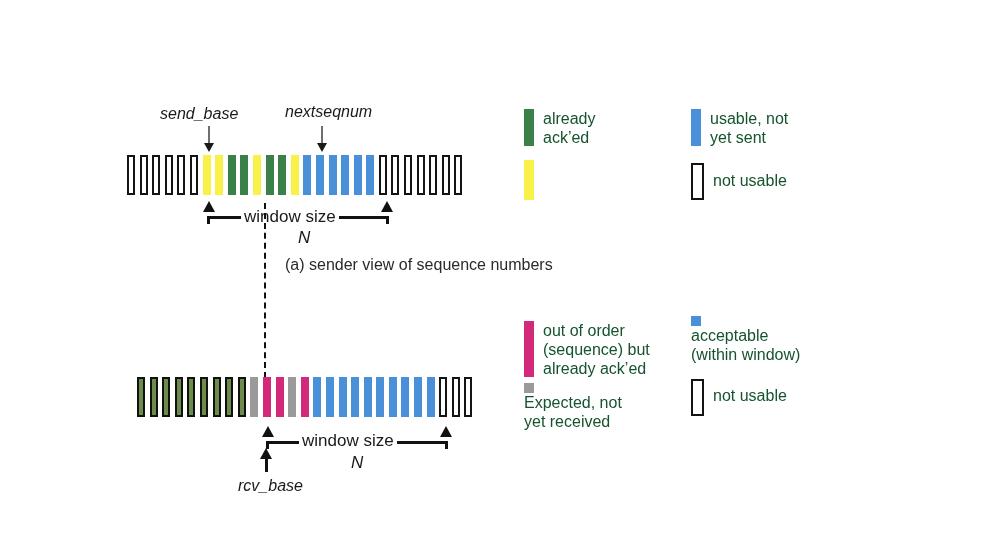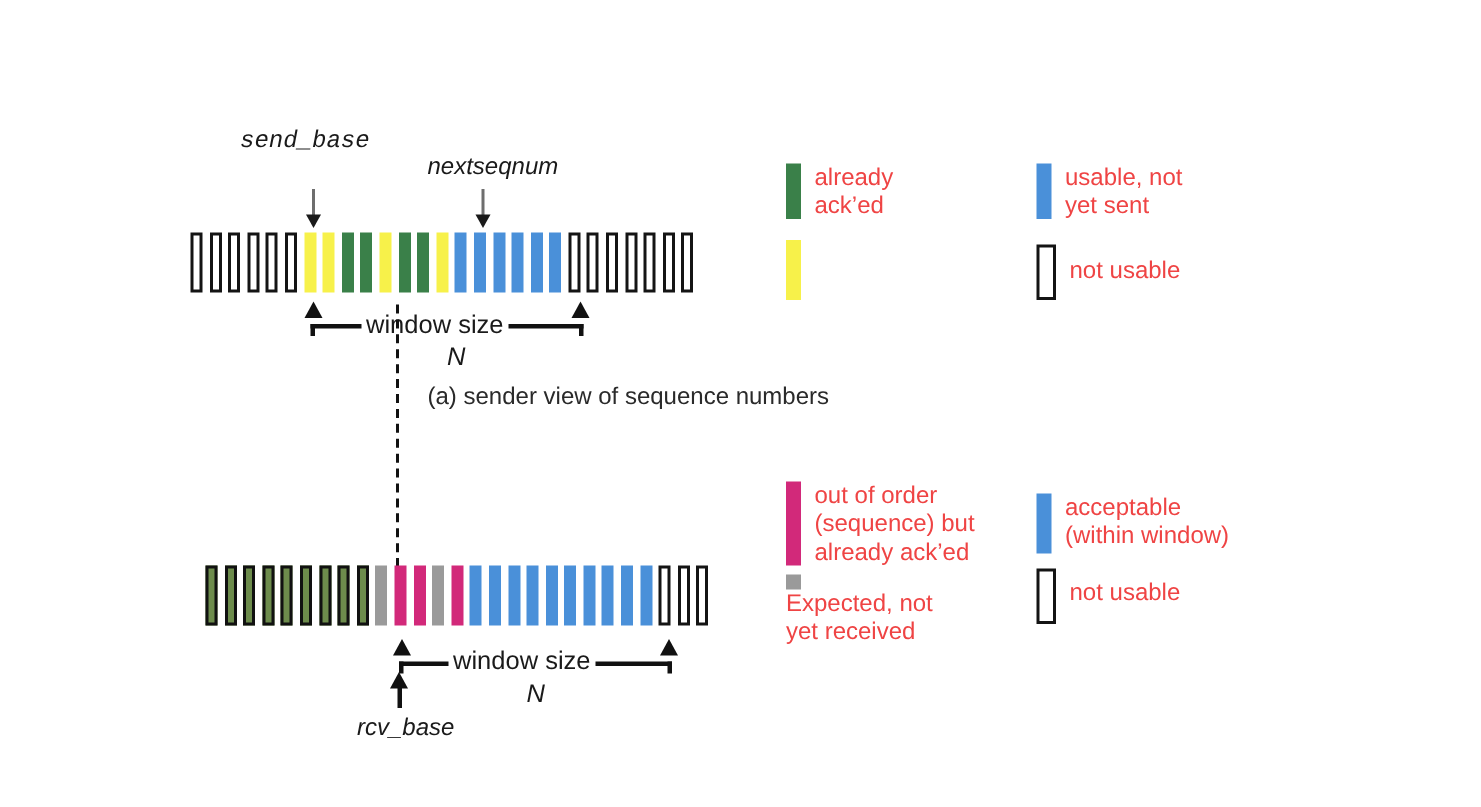--- a/index.html
+++ b/index.html
@@ -81,40 +81,40 @@
   .legend{position:absolute;}
   .legend-item{position:absolute;display:flex;align-items:flex-start;}
   .lg-swatch{width:10px;flex:0 0 10px;box-sizing:border-box;margin-right:9px;}
   .lg-swatch.green{background:#3a8049;}
   .lg-swatch.yellow{background:#f7f14a;}
   .lg-swatch.blue{background:#4a90d9;}
   .lg-swatch.pink{background:#d2297a;}
   .lg-swatch.gray{background:#9a9a9a;}
   .lg-swatch.white{background:#ffffff;border:2.5px solid #141414;}
   .lg-text{
-    font-size:16px;line-height:19px;color:#ef4444;white-space:pre-line;
+    font-size:16px;line-height:19px;color:#14532d;white-space:pre-line;
     font-family:"Liberation Sans", sans-serif;
   }
 
   
   .up-arrow{position:absolute;width:12px;}
   .up-arrow .shaft{position:absolute;left:5px;bottom:0;width:3px;height:22px;background:#111;}
   .up-arrow .head{
     position:absolute;left:0px;top:0px;width:0;height:0;
     border-left:6px solid transparent;border-right:6px solid transparent;
     border-bottom:11px solid #111;
   }
 </style>
 </head>
 <body>
 
 <div id="slide">
 
 
-  <div class="ptr-label" style="left:160px;top:85px;font-family:Liberation Mono, monospace;">send_base</div>
+  <div class="ptr-label" style="left:160px;top:105px;">send_base</div>
   <div class="down-arrow" style="left:203px;top:126px;height:27px;">
     <div class="shaft"></div>
       <div class="head"></div>
   </div>
 
   <div class="ptr-label" style="left:285px;top:103px;">nextseqnum</div>
   <div class="down-arrow" style="left:316px;top:126px;height:27px;">
     <div class="shaft"></div>
       <div class="head"></div>
   </div>
@@ -188,21 +188,21 @@
       <div class="lg-swatch pink" style="height:56px;"></div>
       <div class="lg-text">out of order
 (sequence) but
 already ack’ed</div>
     </div>
     <div class="legend-item" style="left:524px;top:383px;width:165px;flex-direction:column;">
       <div class="lg-swatch gray" style="height:40px;"></div>
       <div class="lg-text">Expected,  not
 yet received</div>
     </div>
-    <div class="legend-item" style="left:691px;top:329px;width:175px;">
+    <div class="legend-item" style="left:691px;top:316px;width:175px;flex-direction:column;">
       <div class="lg-swatch blue" style="height:40px;"></div>
       <div class="lg-text">acceptable
 (within window)</div>
     </div>
     <div class="legend-item" style="left:691px;top:379px;width:160px;">
       <div class="lg-swatch white" style="height:37px;width:13px;flex:0 0 13px;"></div>
       <div class="lg-text" style="padding-top:7px;">not usable</div>
     </div>
   </div>
 

